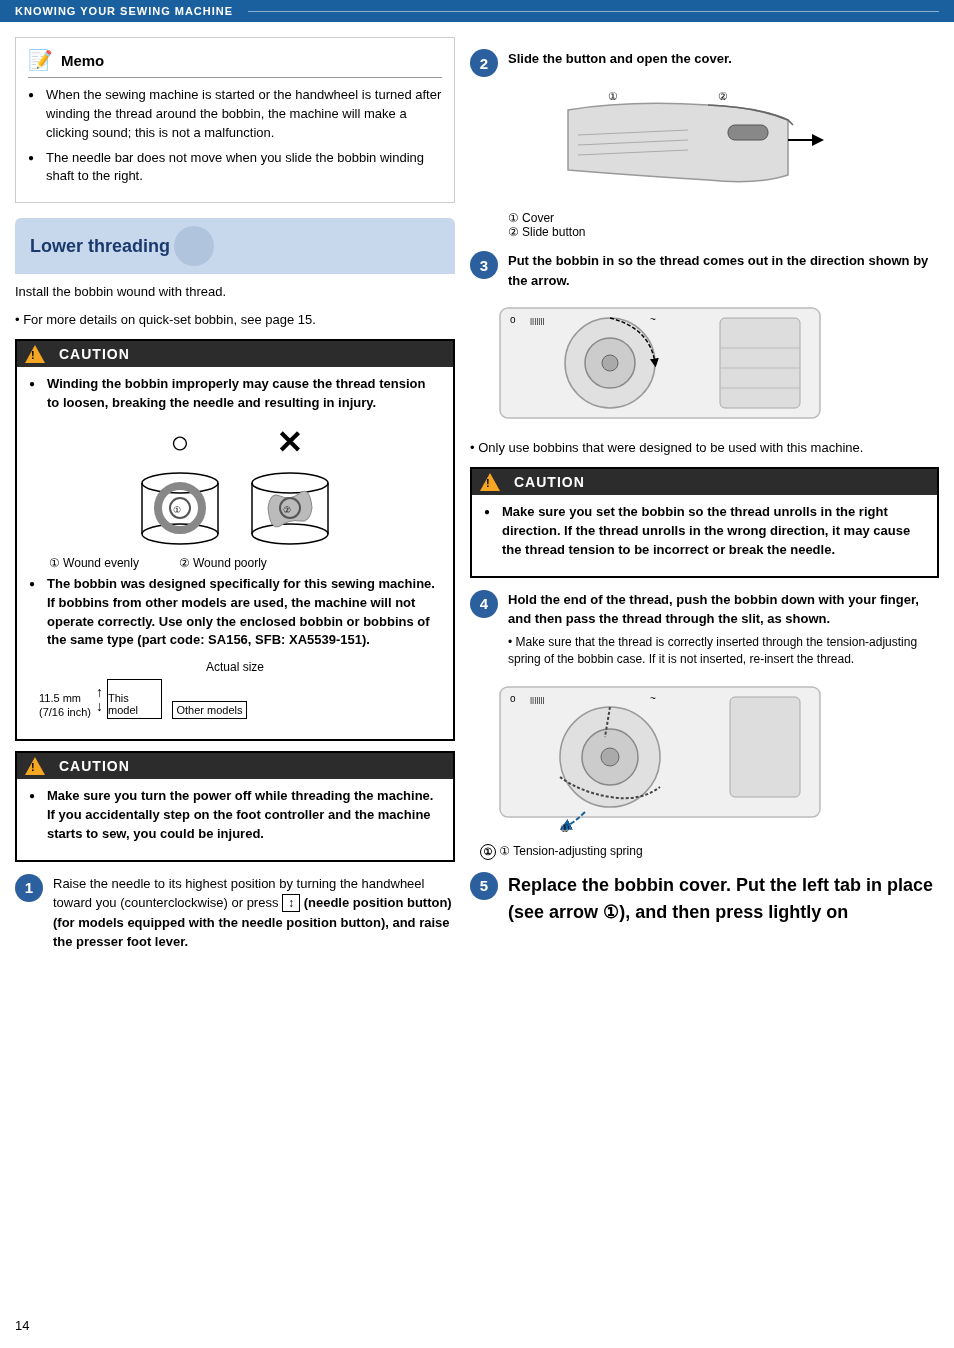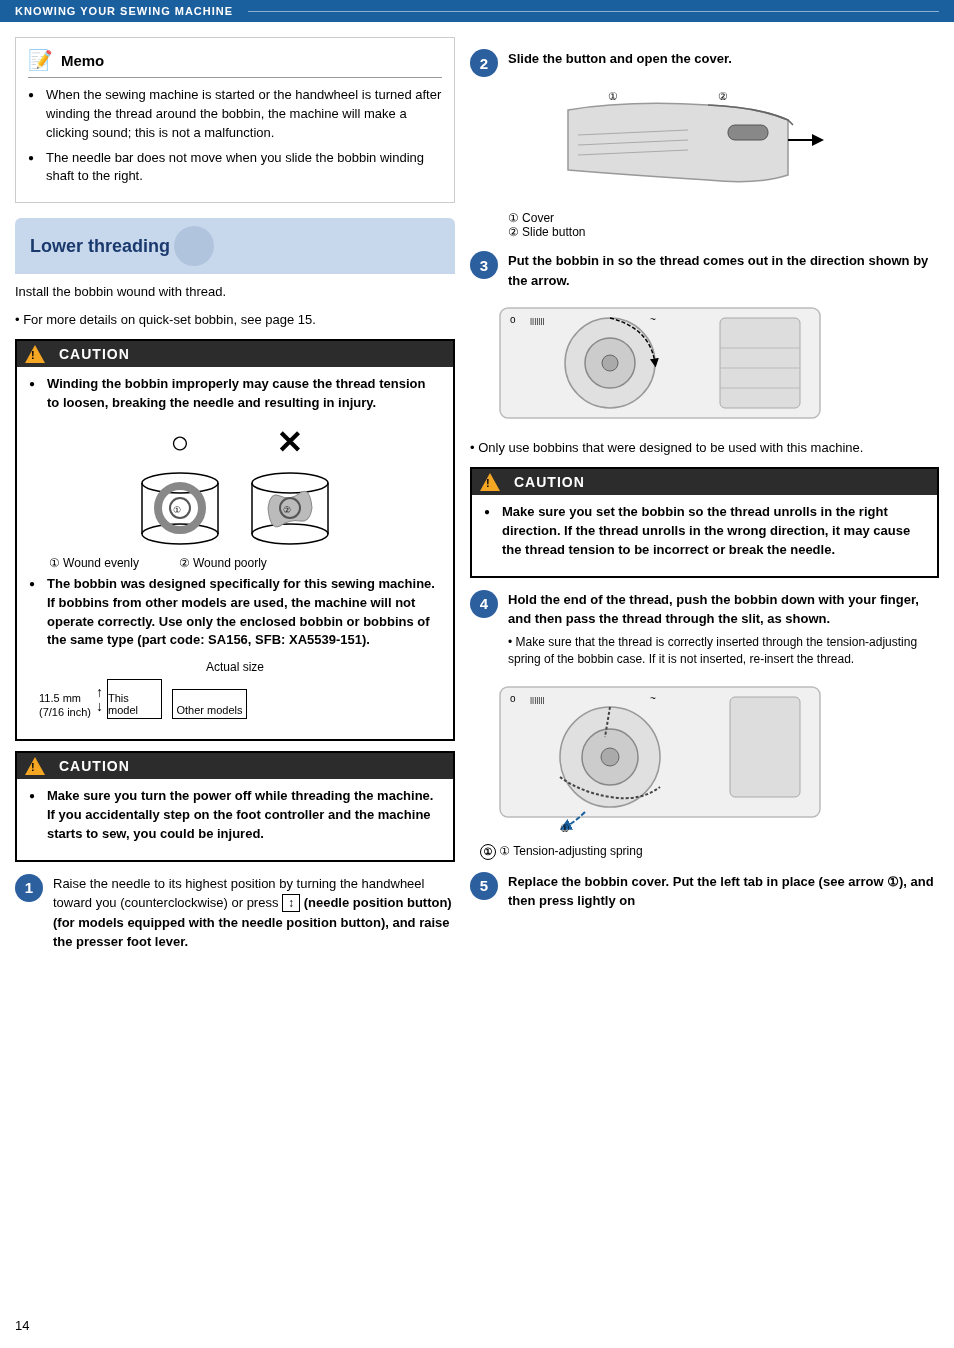--- a/index.html
+++ b/index.html
@@ -297,21 +297,21 @@
     }
 
     
     .tension-label {
       font-size: 12px;
       margin-top: 4px;
     }
 
     
     .step5-text {
-      font-size: 13px;
+      font-size: 18px;
       line-height: 1.5;
     }
 
     
     svg text {
       font-family: Arial, sans-serif;
     }
   </style>
 </head>
 <body>
@@ -407,21 +407,21 @@
 
               <div style="position:relative; display:flex; align-items:center; margin-bottom:0;">
                 <div style="display:flex; flex-direction:column; align-items:center; margin-right:4px;">
                   <div style="font-size:14px; line-height:1;">↑</div>
                   <div style="font-size:14px; line-height:1;">↓</div>
                 </div>
                 <div style="display:flex; align-items:flex-end; gap:10px;">
                   <div style="width:55px; height:40px; border:1px solid #000; display:flex; align-items:flex-end; justify-content:center; font-size:11px; padding-bottom:2px;">
                     <span>This model</span>
                   </div>
-                  <div style="width:75px; height:30px; border:1px solid #000; display:flex; align-items:flex-end; justify-content:center; font-size:11px; padding-bottom:2px;">
+                  <div style="width:75px; height:18px; border:1px solid #000; display:flex; align-items:flex-end; justify-content:center; font-size:11px; padding-bottom:2px;">
                     <span>Other models</span>
                   </div>
                 </div>
               </div>
             </div>
           </div>
         </div>
       </div>
 
       <div class="caution-box">

